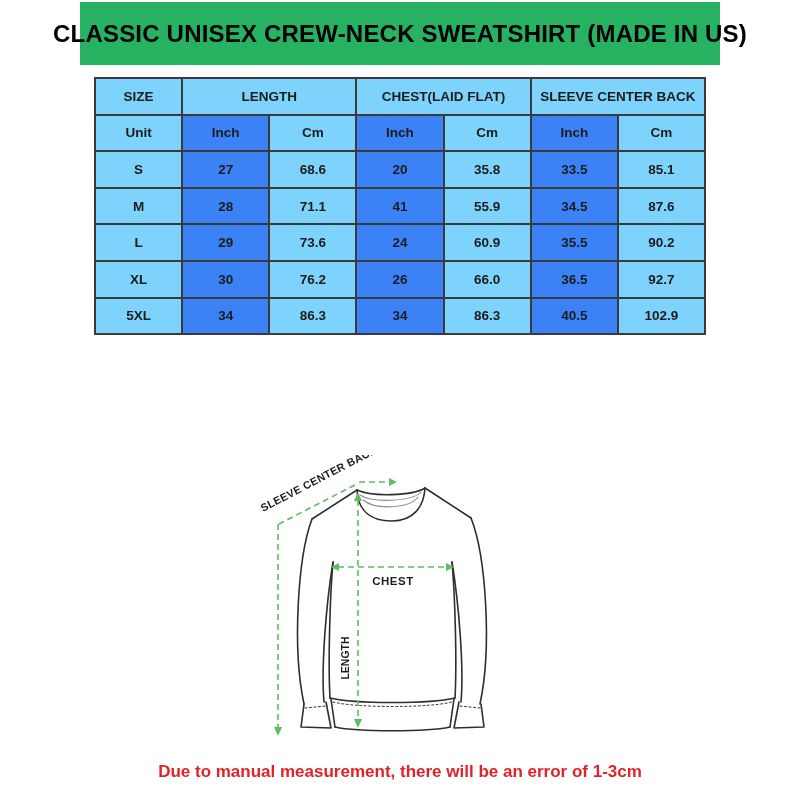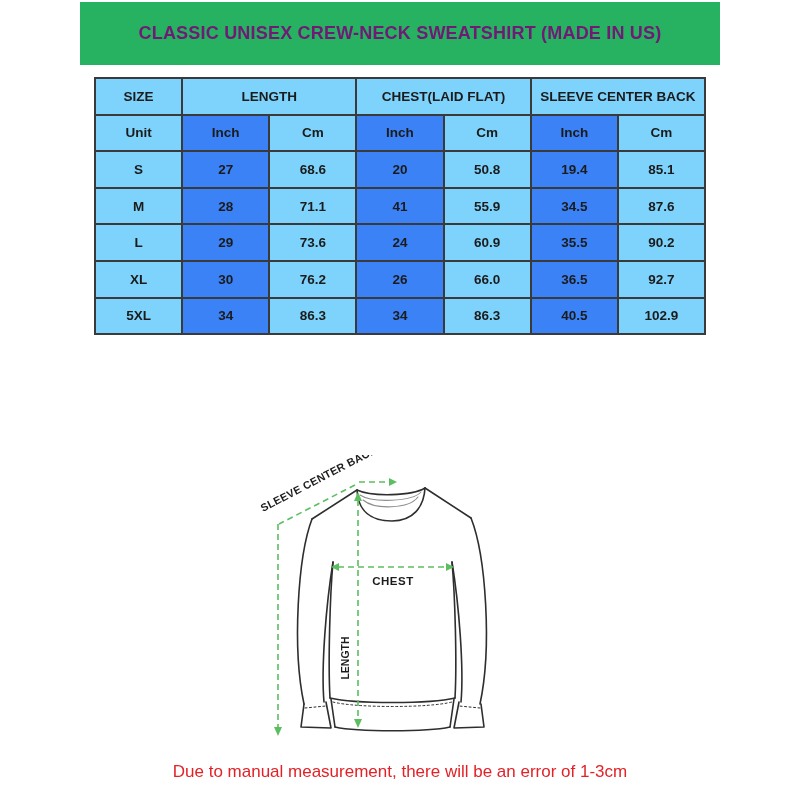--- a/index.html
+++ b/index.html
@@ -4,42 +4,42 @@
 <style>
   html, body { margin: 0; padding: 0; background: #ffffff; }
   body { width: 800px; height: 800px; font-family: "Liberation Sans", sans-serif; }
   .page { position: relative; width: 800px; height: 800px; background: #ffffff; overflow: hidden; }
 
   .banner {
     position: absolute; left: 80px; top: 2px; width: 640px; height: 63px;
     background: #27b262; display: flex; align-items: center; justify-content: center;
   }
   .banner h1 {
-    margin: 0; color: #701a75; font-size: 18px; font-weight: 700; letter-spacing: 0.2px;
+    margin: 0; color: #000000; font-size: 24px; font-weight: 700; letter-spacing: 0.2px;
     white-space: nowrap;
   }
 
   table.size-table {
     position: absolute; left: 94px; top: 77px; width: 612px;
     border-collapse: collapse; table-layout: fixed;
     font-size: 13.5px; color: #1b1b1b;
   }
   table.size-table th, table.size-table td {
     border: 2px solid #3a3a3a; height: 34.6px; padding: 0;
     text-align: center; vertical-align: middle; font-weight: 700;
   }
   .bg-g { background: #7dd3fc; }
   .bg-w { background: #3b82f6; }
 
   .diagram { position: absolute; left: 230px; top: 455px; }
   .diagram text { font-family: "Liberation Sans", sans-serif; font-weight: 700; fill: #1c1c1c; }
 
   .note {
     position: absolute; left: 0; top: 762px; width: 800px; text-align: center;
-    color: #e32227; font-size: 17px; font-weight: 400;
+    color: #e32227; font-size: 17px; font-weight: 700;
   }
 </style>
 </head>
 <body>
 
 <div class="page">
 
   <header class="banner">
     <h1>CLASSIC UNISEX CREW-NECK SWEATSHIRT (MADE IN US)</h1>
   </header>
@@ -61,22 +61,22 @@
         <th class="bg-w">Inch</th>
         <th class="bg-g">Cm</th>
       </tr>
     </thead>
     <tbody>
       <tr>
         <th class="bg-g">S</th>
         <td class="bg-w">27</td>
         <td class="bg-g">68.6</td>
         <td class="bg-w">20</td>
-        <td class="bg-g">50.8</td>
-        <td class="bg-w">19.4</td>
+        <td class="bg-g">35.8</td>
+        <td class="bg-w">33.5</td>
         <td class="bg-g">85.1</td>
       </tr>
       <tr>
         <th class="bg-g">M</th>
         <td class="bg-w">28</td>
         <td class="bg-g">71.1</td>
         <td class="bg-w">41</td>
         <td class="bg-g">55.9</td>
         <td class="bg-w">34.5</td>
         <td class="bg-g">87.6</td>

